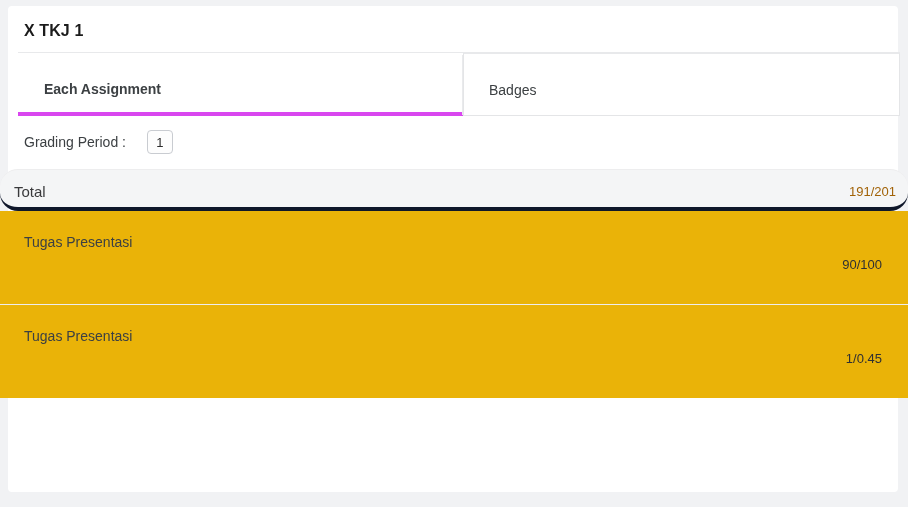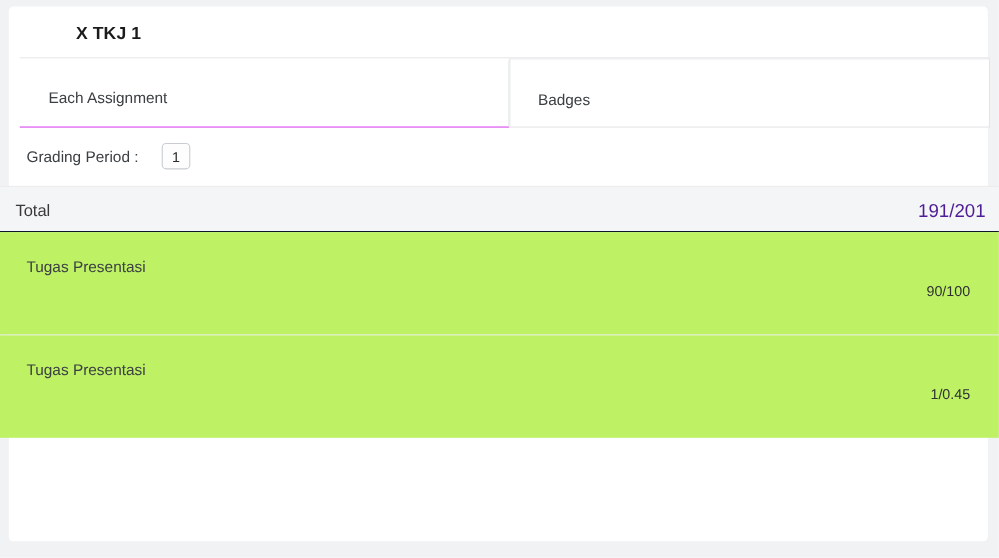--- a/index.html
+++ b/index.html
@@ -37,21 +37,20 @@
   .card-title {
     position: absolute;
     left: 16px;
     top: 14px;
     font-size: 16px;
     font-weight: bold;
     color: #1b1b1b;
     letter-spacing: 0.1px;
     line-height: 22px;
     white-space: nowrap;
-    margin-left: 45px;
   }
 
   
   .tab-strip {
     position: absolute;
     left: 10px;
     top: 46px;
     width: 882px;
     height: 64px;
     border-top: 1px solid #e8e9eb;
@@ -70,21 +69,22 @@
     top: 27px;
     font-size: 14px;
     color: #3c4043;
     line-height: 18px;
     white-space: nowrap;
   }
 
   .tab-each {
     left: 0;
     width: 445px;
-    border-bottom: 1px solid #d946ef;
+    border-bottom: 4px solid #d946ef;
+    font-weight: bold;
   }
   .tab-each .tab-label { left: 26px; }
 
   .tab-badges {
     left: 445px;
     width: 437px;
     border: 1px solid #e4e5e7;
     border-top: 1px solid #e8e9eb;
     background: #ffffff;
     padding-left: 44px;
@@ -136,54 +136,55 @@
 
   
   .total-bar {
     position: absolute;
     left: 0;
     top: 169px;
     width: 908px;
     height: 42px;
     background: #f4f5f6;
     border-top: 1px solid #ededee;
-    border-bottom: 1px solid #0f172a;
-    box-sizing: border-box;
+    border-bottom: 4px solid #0f172a;
+    box-sizing: border-box;
+    border-radius: 18px;
   }
   .total-label {
     position: absolute;
     left: 14px;
     top: 12px;
     font-size: 15px;
     color: #39393b;
     line-height: 20px;
   }
   .total-value {
     position: absolute;
     right: 12px;
     top: 13px;
-    font-size: 17px;
-    color: #4c1d95;
+    font-size: 13px;
+    color: #a16207;
     line-height: 18px;
   }
 
   
   .rows {
     position: absolute;
     left: 0;
     top: 211px;
     width: 908px;
   }
   .assignment-row {
     position: relative;
     width: 908px;
     height: 94px;
     box-sizing: border-box;
     border-bottom: 1px solid #ededee;
-    background: #bef264;
+    background: #eab308;
   }
   .assignment-row:last-child {
     border-bottom: none;
     height: 93px;
   }
   .assignment-name {
     position: absolute;
     left: 24px;
     top: 22px;
     font-size: 14px;

